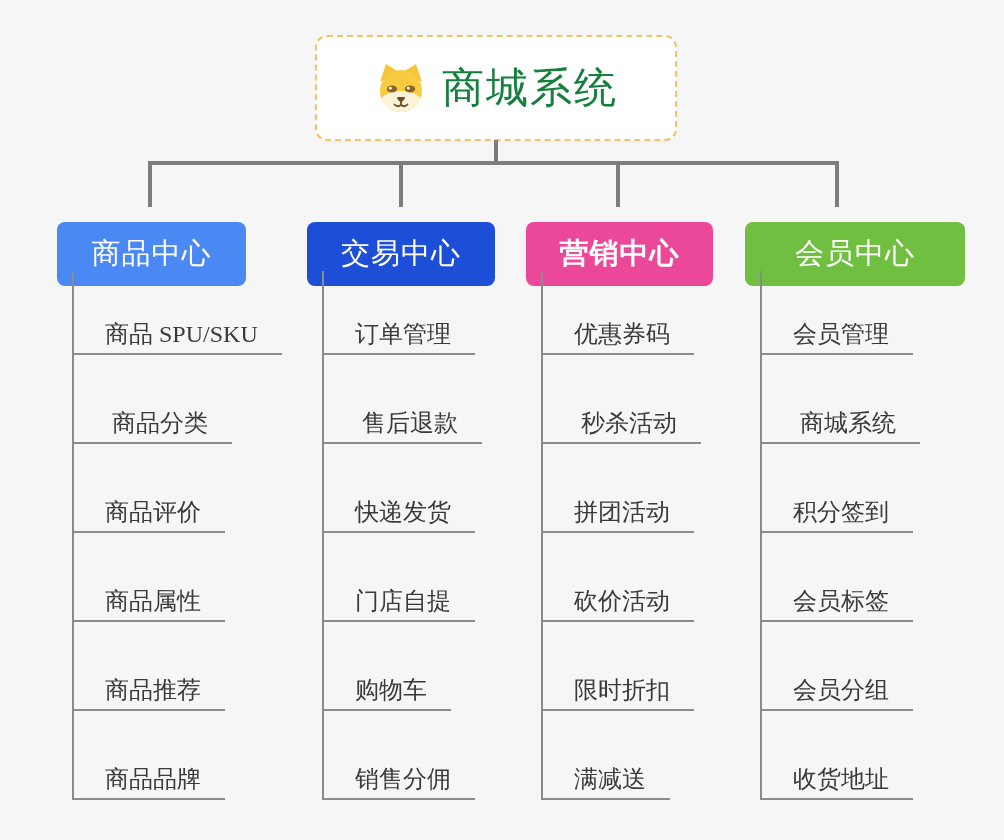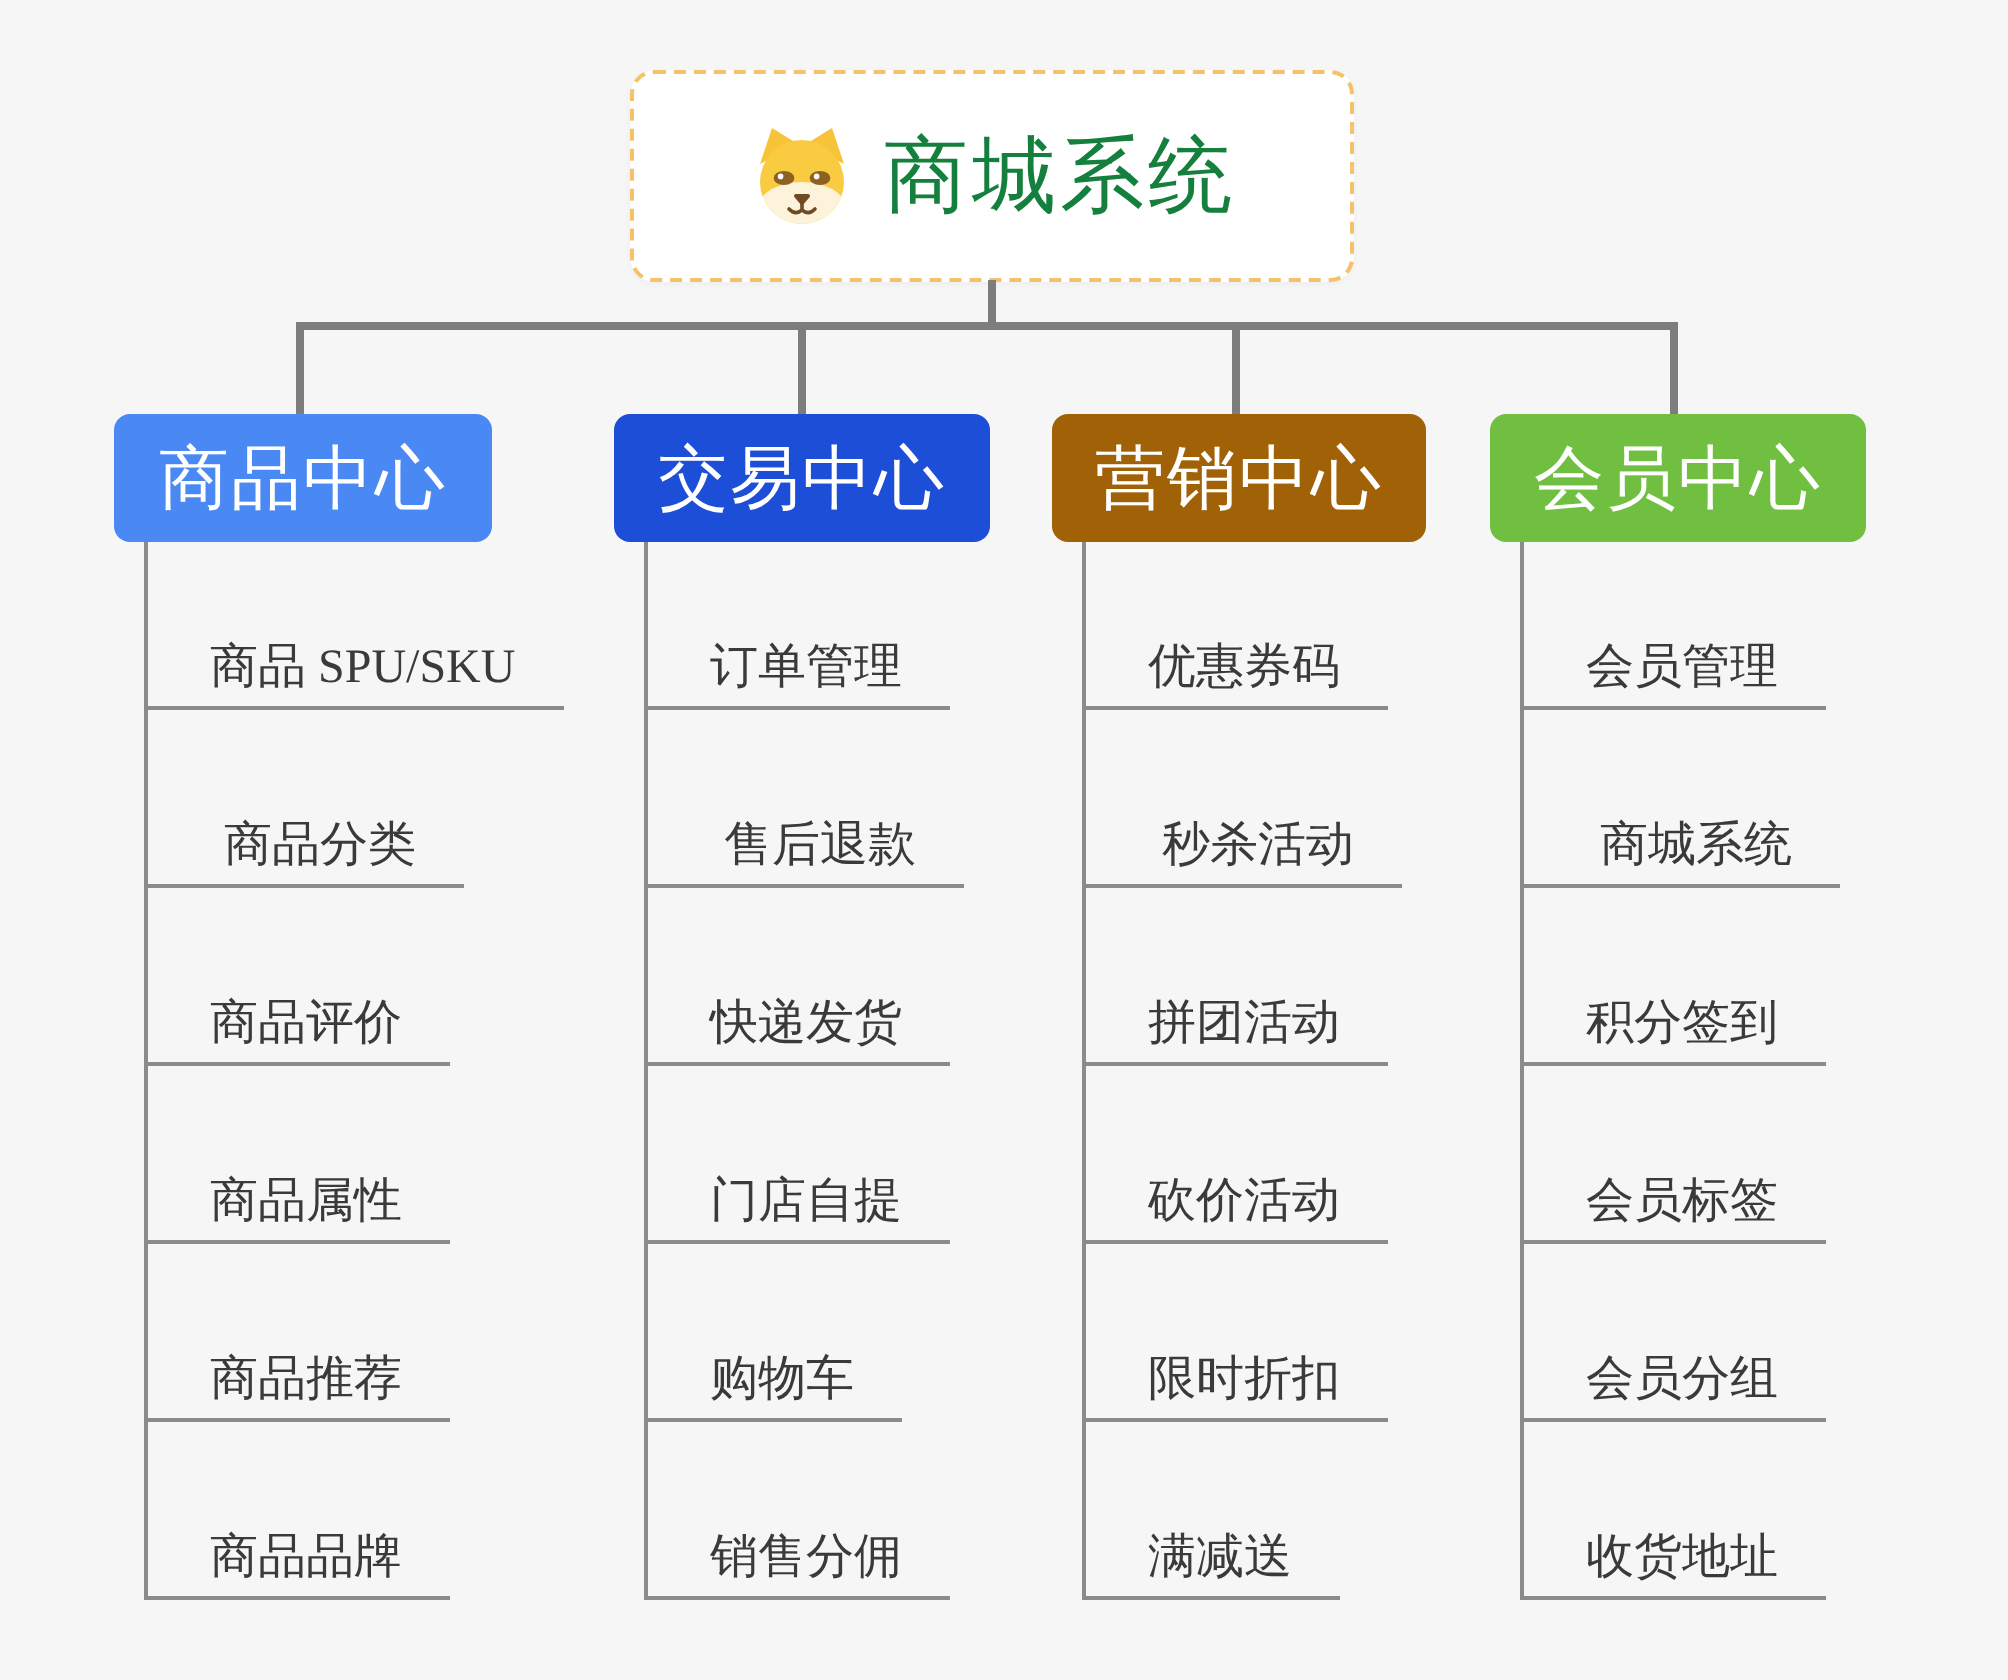--- a/index.html
+++ b/index.html
@@ -48,35 +48,35 @@
   .conn-hbar { left: 148px; top: 161px; width: 691px; height: 4px; }
   .conn-drop { top: 163px; width: 4px; height: 44px; }
   .d0 { left: 148px; }
   .d1 { left: 399px; }
   .d2 { left: 616px; }
   .d3 { left: 835px; }
 
   
   .branch {
     position: absolute;
-    top: 207px;
+    top: 222px;
     height: 64px;
     border-radius: 8px;
     color: #ffffff;
-    font-size: 35px;
+    font-size: 29px;
     letter-spacing: 1px;
     display: flex;
     align-items: center;
     justify-content: center;
     white-space: nowrap;
   }
   .b0 { left: 57px;  width: 189px; }
   .b1 { left: 307px; width: 188px; }
   .b2 { left: 526px; width: 187px; }
-  .b3 { left: 745px; width: 188px; }
+  .b3 { left: 745px; width: 220px; }
 
   
   .trunk {
     position: absolute;
     top: 271px;
     width: 2px;
     height: 529px;
     background: #8b8b8b;
   }
   .t0 { left: 72px; }
@@ -134,21 +134,21 @@
 
   <div class="conn conn-stub"></div>
   <div class="conn conn-hbar"></div>
   <div class="conn conn-drop d0"></div>
   <div class="conn conn-drop d1"></div>
   <div class="conn conn-drop d2"></div>
   <div class="conn conn-drop d3"></div>
 
   <div class="branch b0" style="background-color: rgb(74, 137, 244);">商品中心</div>
   <div class="branch b1" style="background-color: #1d4ed8;">交易中心</div>
-  <div class="branch b2" style="background-color: #a16207;">营销中心</div>
+  <div class="branch b2" style="background-color: #ec4899; font-weight: bold;">营销中心</div>
   <div class="branch b3" style="background-color: rgb(112, 191, 64);">会员中心</div>
 
   <div class="trunk t0"></div>
   <div class="trunk t1"></div>
   <div class="trunk t2"></div>
   <div class="trunk t3"></div>
 
   <div class="child k0 r0">商品 SPU/SKU</div>
   <div class="child k0 r1">商品分类</div>
   <div class="child k0 r2">商品评价</div>

